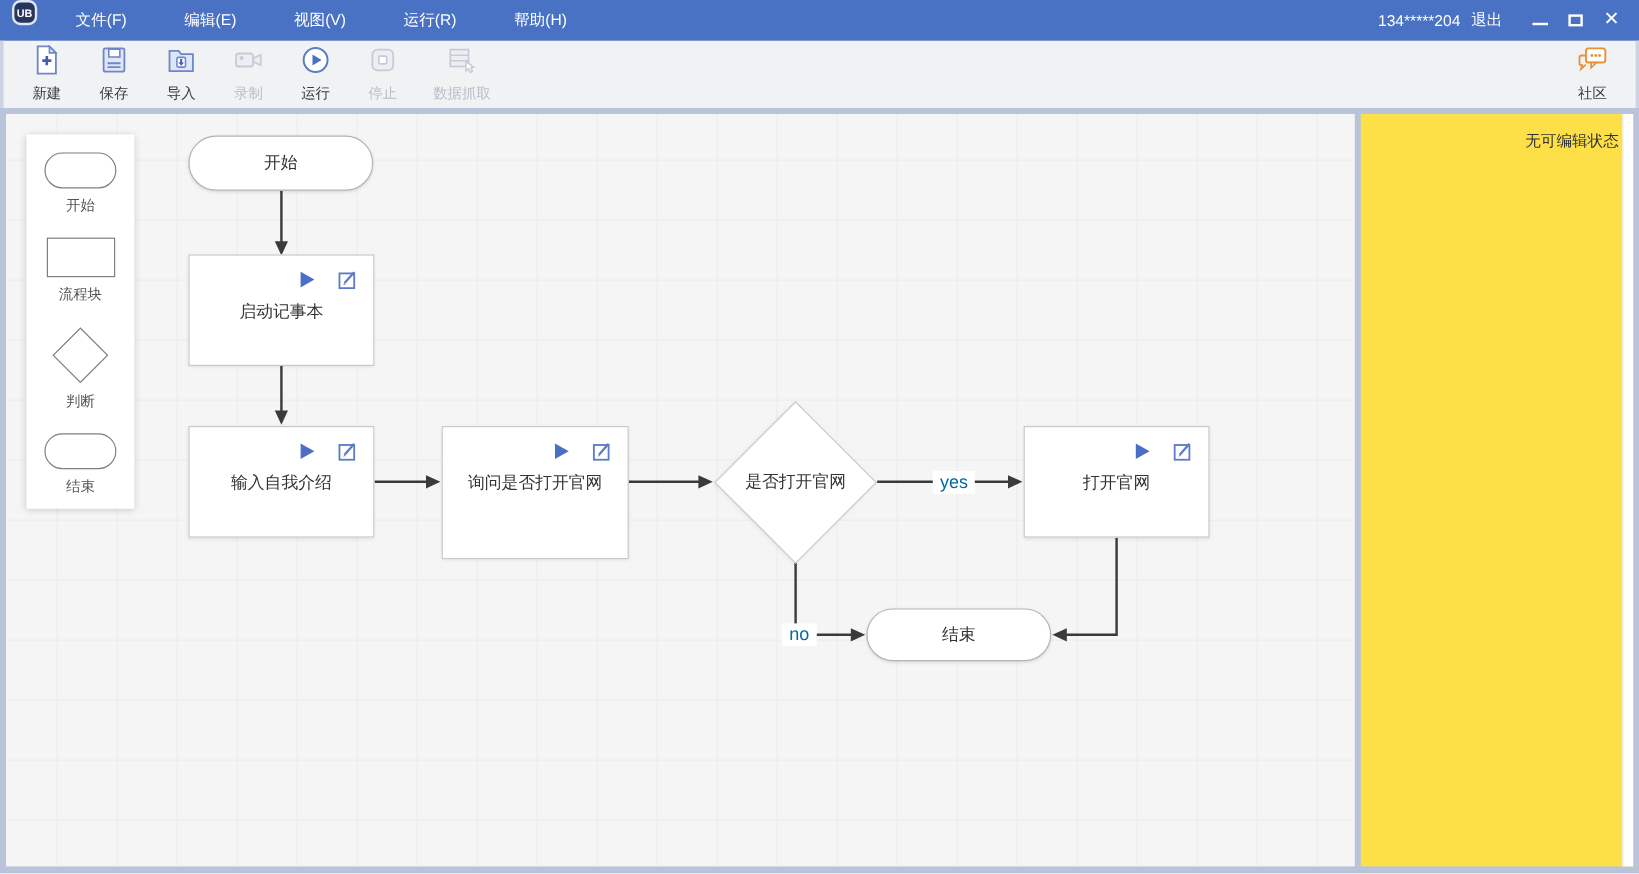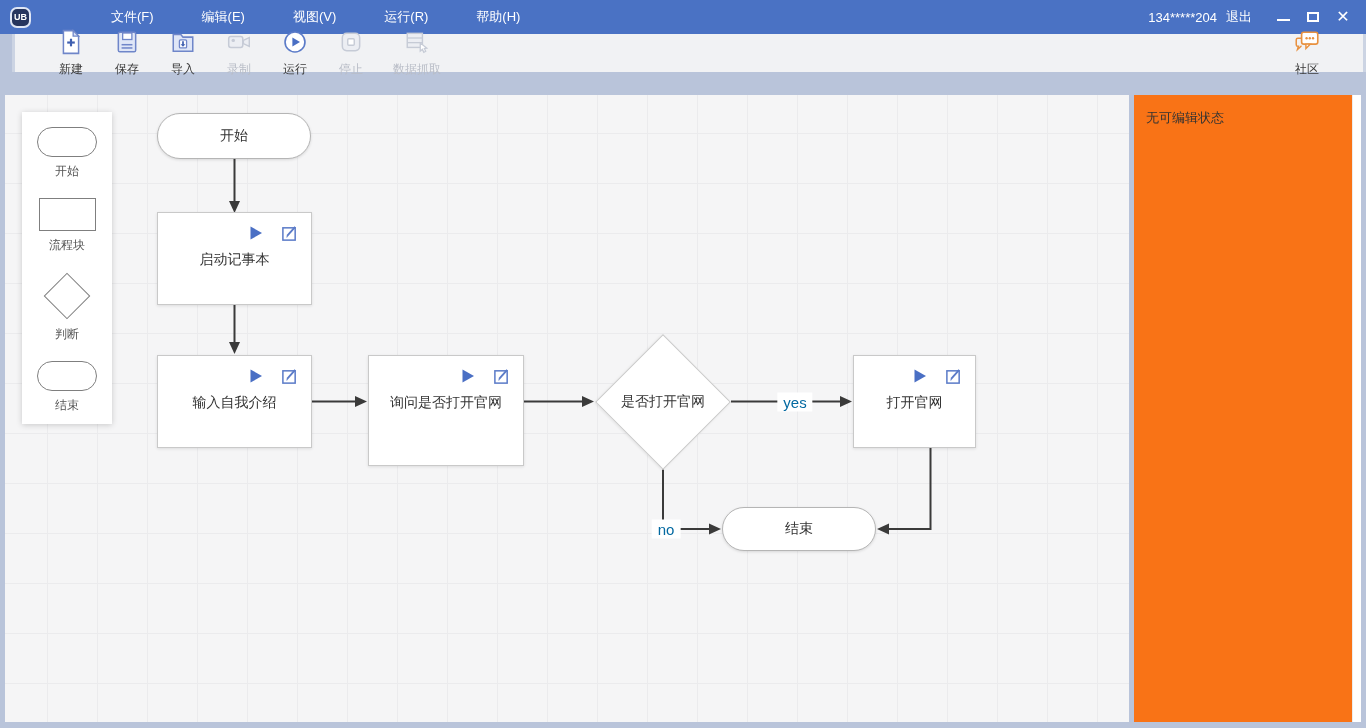--- a/index.html
+++ b/index.html
@@ -2,48 +2,48 @@
 <html><head>
 <meta charset="utf-8">
 <style>
   * { margin:0; padding:0; box-sizing:border-box; }
   html,body { width:1366px; height:728px; overflow:hidden; }
   body { font-family:"Liberation Sans","DejaVu Sans",sans-serif; }
 
   .window { position:relative; width:1366px; height:728px; background:#b9c4da; overflow:hidden; }
 
   
-  .titlebar { position:absolute; top:0; left:0; right:0; height:34px; background:#4a72c4; display:flex; align-items:center; color:#fff;gap:48px; }
+  .titlebar { position:absolute; top:0; left:0; right:0; height:34px; background:#4a72c4; display:flex; color:#fff; }
   .app-logo { width:21px; height:21px; margin-left:10px; background:#26355e; border:2px solid #dfe6f5; border-radius:7px; color:#fff; font-size:9px; font-weight:bold; display:flex; align-items:center; justify-content:center; flex:0 0 auto; }
   .menus { display:flex; margin-left:20px; }
   .menu-item { padding:0 12px; margin-right:24px; font-size:13px; line-height:34px; cursor:default; }
   .win-title { position:absolute; left:50%; top:0; transform:translateX(-50%); line-height:34px; font-size:13px; white-space:nowrap; }
   .titlebar-right { position:absolute; right:8px; top:0; height:34px; display:flex; align-items:center; }
   .account { font-size:13px; }
   .logout { font-size:13px; margin-left:9px; margin-right:16px; }
   .win-btn { width:30px; height:34px; display:flex; align-items:center; justify-content:center; }
   .glyph-min { display:block; width:13px; height:2px; background:#fff; margin-top:6px; }
   .glyph-max { display:block; width:12px; height:10px; border:2px solid #fff; }
   .glyph-close { font-size:16px; line-height:16px; }
 
   
-  .toolbar { position:absolute; top:34px; left:0; right:0; height:38px; background:#f1f2f4; border-left:3px solid #ccd4e3; border-right:3px solid #ccd4e3; display:flex; align-items:center; padding:0 28px;margin-left:12px; }
+  .toolbar { position:absolute; top:34px; left:0; right:0; height:56px; background:#f1f2f4; border-left:3px solid #ccd4e3; border-right:3px solid #ccd4e3; display:flex; align-items:center; padding:0 8px; }
   .tool-item { width:56px; display:flex; flex-direction:column; align-items:center; }
   .tool-item.wide { width:76px; }
   .tool-label { font-size:12px; margin-top:2px; color:#3a3a3a; white-space:nowrap; }
   .tool-item.disabled .tool-label { color:#b9bdc7; }
   .tool-spacer { flex:1; }
 
   
   .main { position:absolute; top:90px; left:0; right:0; bottom:0; background:#b9c4da; padding:5px 5px 6px 5px; display:flex; }
   .canvas { position:relative; width:1124px; height:100%; background-color:#f5f5f6;
     background-image:linear-gradient(#ebebed 1px, transparent 1px), linear-gradient(90deg,#ebebed 1px, transparent 1px);
     background-size:50px 50px; background-position:-8px -12px; overflow:hidden; flex:0 0 auto; }
   .panel-gap { width:5px; flex:0 0 auto; }
-  .right-panel { flex:1; background:#f97316; position:relative; }
+  .right-panel { flex:1; background:#fde047; position:relative;text-align:right; }
   .panel-status { font-size:13px; color:#333; padding:14px 12px; }
   .panel-scroll-track { position:absolute; top:0; bottom:0; right:0; width:9px; background:#fff; border-left:1px solid #ececec; }
 
   
   .palette { position:absolute; left:17px; top:17px; width:90px; height:312px; background:#fff; box-shadow:0 1px 6px rgba(0,0,0,0.18); display:flex; flex-direction:column; align-items:center; justify-content:space-between; padding:15px 0 10px; z-index:3; }
   .pal-item { display:flex; flex-direction:column; align-items:center; }
   .pal-label { font-size:12px; color:#555; margin-top:6px; }
   .shape-pill { width:60px; height:30px; border:1px solid #7f7f7f; border-radius:15px; background:#fff; }
   .shape-rect { width:57px; height:33px; border:1px solid #7f7f7f; background:#fff; }
   .shape-diamond-wrap { width:48px; height:48px; position:relative; }
@@ -54,21 +54,21 @@
   .fc-node { position:absolute; background:#fff; color:#333; font-size:14px; z-index:2; }
   .fc-pill { border:1px solid #b5b5b5; border-radius:23px; display:flex; align-items:center; justify-content:center; box-shadow:0 1px 3px rgba(0,0,0,0.12); }
   .fc-proc { border:1px solid #c9c9c9; box-shadow:0 1px 3px rgba(0,0,0,0.10); }
   .fc-proc .node-label { position:absolute; top:38px; left:0; right:0; text-align:center; }
   .node-icons { position:absolute; top:12px; right:13px; display:flex; gap:17px; }
   .node-icons svg { display:block; }
   #n-start { left:152px; top:18px;  width:154px; height:46px; }
   #n-b1    { left:152px; top:117px; width:155px; height:93px; }
   #n-b2    { left:152px; top:260px; width:155px; height:93px; }
   #n-b3    { left:363px; top:260px; width:156px; height:111px; }
-  #n-b4    { left:848px; top:260px; width:123px; height:93px; }
+  #n-b4    { left:848px; top:260px; width:155px; height:93px; }
   #n-end   { left:717px; top:412px; width:154px; height:44px; }
   #n-dec   { left:590px; top:238px; width:136px; height:137px; background:transparent; }
   .diamond-shape { position:absolute; left:50%; top:50%; width:96px; height:96px; background:#fff; border:1px solid #c9c9c9; transform:translate(-50%,-50%) rotate(45deg); box-shadow:0 1px 3px rgba(0,0,0,0.08); }
   .diamond-label { position:absolute; left:0; right:0; top:50%; transform:translateY(-50%); text-align:center; }
   .edge-label { position:absolute; transform:translate(-50%,-50%); background:#fff; padding:1px 6px; font-size:15px; color:#0369a1; z-index:2; }
   #lbl-yes { left:790px; top:307px; }
   #lbl-no  { left:661px; top:434px; }
 </style>
 </head>
 <body>

